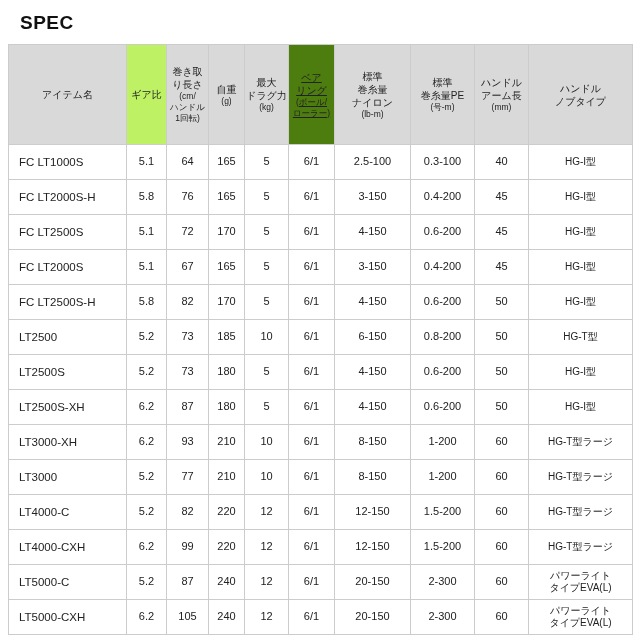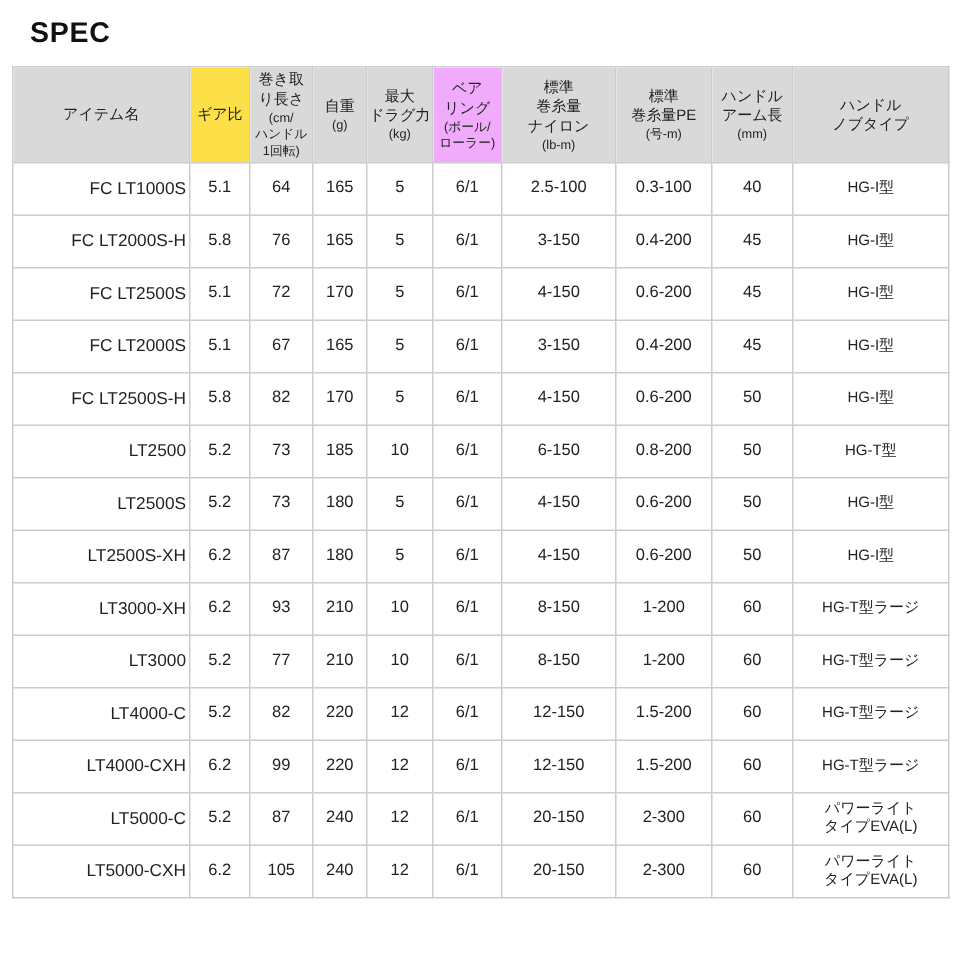--- a/index.html
+++ b/index.html
@@ -26,34 +26,34 @@
     border: 1px solid #cccccc;
     text-align: center;
     vertical-align: middle;
     white-space: pre-line;
     overflow: hidden;
   }
   .spec-table thead th {
     font-size: 10px;
     font-weight: normal;
     line-height: 1.3;
-    padding: 2px 1px;
+    padding: 20px 1px;
     color: #222222;
     margin-top: 36px;
   }
   .th-sub { font-size: 8.5px; line-height: 1.3; }
   .spec-table tbody td {
     font-size: 11px;
     height: 35px;
     padding: 2px;
     background: #ffffff;
     line-height: 1.25;
   }
   .spec-table tbody td.item-col {
-    text-align: right;
+    text-align: left;
     padding-left: 10px;
     font-size: 11.5px;
   }
   .spec-table tbody td:last-child { font-size: 10px; margin-top: 38px; }
   
   .c-item    { width: 118px; }
   .c-gear    { width: 40px; }
   .c-wind    { width: 42px; }
   .c-weight  { width: 36px; }
   .c-drag    { width: 44px; }
@@ -78,29 +78,29 @@
         <col class="c-drag">
       <col class="c-bearing">
         <col class="c-nylon">
         <col class="c-pe">
         <col class="c-arm">
         <col class="c-knob">
     </colgroup>
     <thead>
       <tr>
           <th style="background: rgb(217, 217, 217);"><div class="th-main">アイテム名</div></th>
-          <th style="background: #fde047; text-align: center;"><div class="th-main">ギア比</div></th>
+          <th style="background: #bef264; text-align: center;"><div class="th-main">ギア比</div></th>
           <th style="background: rgb(217, 217, 217);"><div class="th-main">巻き取
 り長さ</div><div class="th-sub">(cm/
 ハンドル
 1回転)</div></th>
           <th style="background: rgb(217, 217, 217);"><div class="th-main">自重</div><div class="th-sub">(g)</div></th>
           <th style="background: rgb(217, 217, 217);"><div class="th-main">最大
 ドラグ力</div><div class="th-sub">(kg)</div></th>
-          <th style="background: #f0abfc;"><div class="th-main">ベア
+          <th style="background: #4d7c0f; text-decoration: underline;"><div class="th-main">ベア
 リング</div><div class="th-sub">(ボール/
 ローラー)</div></th>
           <th style="background: rgb(217, 217, 217);"><div class="th-main">標準
 巻糸量
 ナイロン</div><div class="th-sub">(lb-m)</div></th>
           <th style="background: rgb(217, 217, 217);"><div class="th-main">標準
 巻糸量PE</div><div class="th-sub">(号-m)</div></th>
           <th style="background: rgb(217, 217, 217);"><div class="th-main">ハンドル
 アーム長</div><div class="th-sub">(mm)</div></th>
           <th style="background: rgb(217, 217, 217);"><div class="th-main">ハンドル

